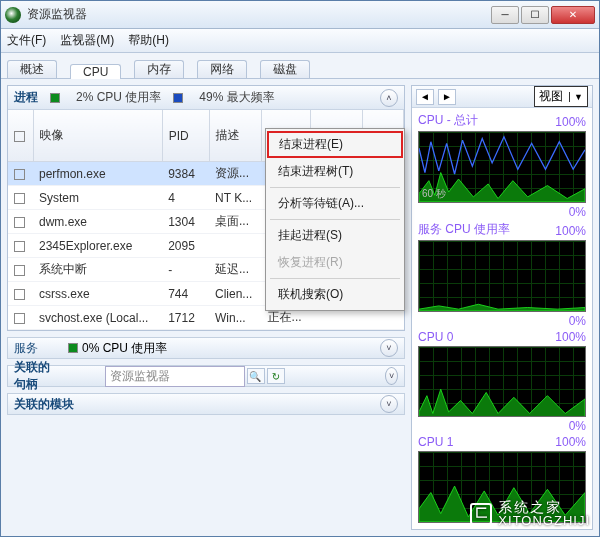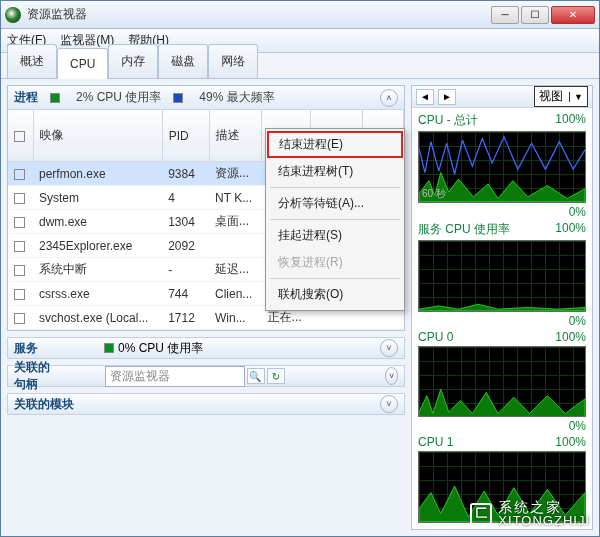--- a/index.html
+++ b/index.html
@@ -11,21 +11,21 @@
 .titlebar .app-icon { width: 16px; height: 16px; margin-right: 6px; background: radial-gradient(circle at 40% 40%, #fff, #2e7d32 45%, #1b5e20 70%); border-radius: 50%; position: relative; }
 .titlebar .title { flex: 1; color: #333; }
 .winbtns { display: flex; gap: 2px; }
 .winbtn { width: 28px; height: 18px; background: linear-gradient(#f5f5f5, #ddd); border: 1px solid #a0a0a0; border-radius: 2px; display: flex; align-items: center; justify-content: center; font-size: 10px; line-height: 1; cursor: pointer; }
 .winbtn.close { background: linear-gradient(#e88, #c33); color: #fff; width: 44px; border-color: #a33; }
 
 .menubar { height: 24px; background: linear-gradient(#fafcff, #e4ecf6); display: flex; align-items: center; padding: 0 6px; gap: 14px; color: #222; border-bottom: 1px solid #b9c8dc; }
 .menu-item { cursor: pointer; }
 
 .tabbar { height: 26px; background: #f0f4fa; display: flex; align-items: flex-end; padding: 0 6px; border-bottom: 1px solid #b5c4d9; }
-.tab { padding: 8px 12px; border: 1px solid #b5c4d9; border-bottom: none; margin-right: 0; background: linear-gradient(#f6f9fd, #e4eaf4); border-radius: 3px 3px 0 0; cursor: pointer; color: #333; }
+.tab { padding: 0 12px; border: 1px solid #b5c4d9; border-bottom: none; margin-right: 13px; background: linear-gradient(#f6f9fd, #e4eaf4); border-radius: 3px 3px 0 0; cursor: pointer; color: #333; }
 .tab.active { background: #fff; position: relative; top: 1px; }
 
 .body { flex: 1; display: flex; padding: 6px; gap: 6px; background: #eef3fa; overflow: hidden; }
 
 .left-col { flex: 1; display: flex; flex-direction: column; gap: 6px; overflow: hidden; }
 .right-col { width: 182px; display: flex; flex-direction: column; border: 1px solid #b5c4d9; background: #fff; }
 
 .panel { border: 1px solid #b5c4d9; background: #fff; display: flex; flex-direction: column; }
 .panel-hdr { height: 24px; display: flex; align-items: center; padding: 0 6px; background: linear-gradient(#fafcff, #e0e9f4); border-bottom: 1px solid #c8d4e4; white-space: nowrap; overflow: hidden; justify-content: space-between; }
 .panel-hdr .hdr-title { font-weight: bold; color: #184a7a; margin-right: 12px; }
@@ -46,21 +46,21 @@
 .sectionbar.handles { justify-content: flex-start; gap: 50px; }
 .searchbox { border: 1px solid #aac; background: #fff; padding: 1px 4px; color: #888; width: 140px; }
 .iconbtn { width: 18px; height: 16px; border: 1px solid #b5c4d9; background: #f6f9fd; display: flex; align-items: center; justify-content: center; font-size: 10px; cursor: pointer; margin-left: 2px; }
 
 .right-toolbar { height: 22px; background: linear-gradient(#fafcff, #e0e9f4); border-bottom: 1px solid #c8d4e4; display: flex; align-items: center; justify-content: flex-end; padding: 0 4px; gap: 4px; }
 .right-toolbar .arrowbtn { width: 18px; height: 16px; border: 1px solid #b5c4d9; background: #fff; display: flex; align-items: center; justify-content: center; font-size: 10px; cursor: pointer; }
 .viewsel { border: 1px solid #333; background: #fff; padding: 1px 4px; display: flex; align-items: center; gap: 6px; cursor: pointer; }
 .viewsel .dd { border-left: 1px solid #333; padding-left: 4px; font-size: 9px; }
 
 .graph-area { flex: 1; overflow-y: auto; padding: 4px 6px; display: flex; flex-direction: column; gap: 2px; }
-.graph-label { display: flex; justify-content: space-between; align-items: flex-start; color: #15803d; }
+.graph-label { display: flex; justify-content: space-between; align-items: flex-end; color: #8b5cf6; }
 .graph { height: 86px; background: #000; border: 1px solid #666; position: relative; overflow: hidden; }
 .graph .grid { position: absolute; inset: 0; background-image: linear-gradient(#0a3b0a 1px, transparent 1px), linear-gradient(90deg, #0a3b0a 1px, transparent 1px); background-size: 14px 14px; }
 .graph svg { position: absolute; inset: 0; width: 100%; height: 100%; }
 .graph .btm-label { position: absolute; bottom: 1px; left: 3px; color: #bbb; font-size: 10px; }
 
 .ctx-menu { position: absolute; left: 265px; top: 128px; width: 140px; background: #f5f5f5; border: 1px solid #979797; box-shadow: 3px 3px 6px rgba(0,0,0,0.25); padding: 2px 0; z-index: 100; }
 .ctx-item { padding: 5px 12px; color: #222; cursor: pointer; }
 .ctx-item.hl { border: 2px solid #d22; margin: 0 1px; padding: 3px 10px; }
 .ctx-item.disabled { color: #a8a8a8; cursor: default; }
 .ctx-sep { height: 1px; background: #d0d0d0; margin: 2px 4px; }
@@ -88,22 +88,22 @@
   <div class="menubar">
     <span class="menu-item">文件(F)</span>
     <span class="menu-item">监视器(M)</span>
     <span class="menu-item">帮助(H)</span>
   </div>
 
   <div class="tabbar">
     <div class="tab">概述</div>
     <div class="tab active">CPU</div>
     <div class="tab">内存</div>
+    <div class="tab">网络</div>
     <div class="tab">磁盘</div>
-    <div class="tab">网络</div>
   </div>
 
   <div class="body">
     <div class="left-col">
       <div class="panel" style="flex:0 0 auto;">
         <div class="panel-hdr">
           <span class="hdr-title">进程</span>
           <span class="hdr-seg">
               <span class="swatch green"></span>
               <span>2% CPU 使用率</span>
@@ -151,21 +151,21 @@
                 <td>dwm.exe</td>
                 <td>1304</td>
                 <td>桌面...</td>
                 <td>正在...</td>
                 <td></td>
                 <td></td>
               </tr>
               <tr>
                 <td><span class="chk"></span></td>
                 <td>2345Explorer.exe</td>
-                <td>2092</td>
+                <td>2095</td>
                 <td></td>
                 <td>正在...</td>
                 <td></td>
                 <td></td>
               </tr>
               <tr>
                 <td><span class="chk"></span></td>
                 <td>系统中断</td>
                 <td>-</td>
                 <td>延迟...</td>
@@ -189,22 +189,22 @@
                 <td>Win...</td>
                 <td>正在...</td>
                 <td></td>
                 <td></td>
               </tr>
             </tbody>
         </table>
       </div>
 
       <div class="sectionbar">
-        <span class="hdr-title" style="color:#184a7a;font-weight:bold;margin-right:42px;">服务</span>
-        <span class="hdr-seg" style="display:flex;align-items:center;gap:4px;margin-left:24px;">
+        <span class="hdr-title" style="color:#184a7a;font-weight:normal;margin-right:30px;">服务</span>
+        <span class="hdr-seg" style="display:flex;align-items:center;gap:4px;">
             <span class="swatch green"></span>
             <span>0% CPU 使用率</span>
           </span>
         <span class="spacer" style="flex:1;"></span>
         <span class="chevbtn">˅</span>
       </div>
 
       <div class="sectionbar handles">
         <span class="hdr-title" style="color:#184a7a;font-weight:bold;">关联的句柄</span>
         <span style="display:flex;align-items:center;">

